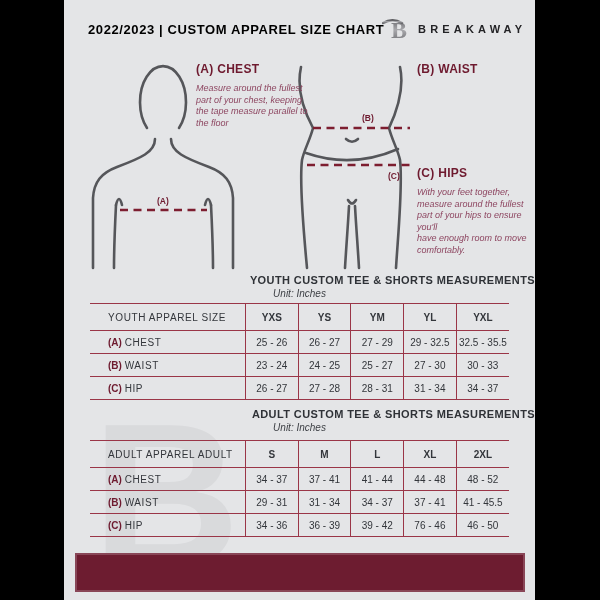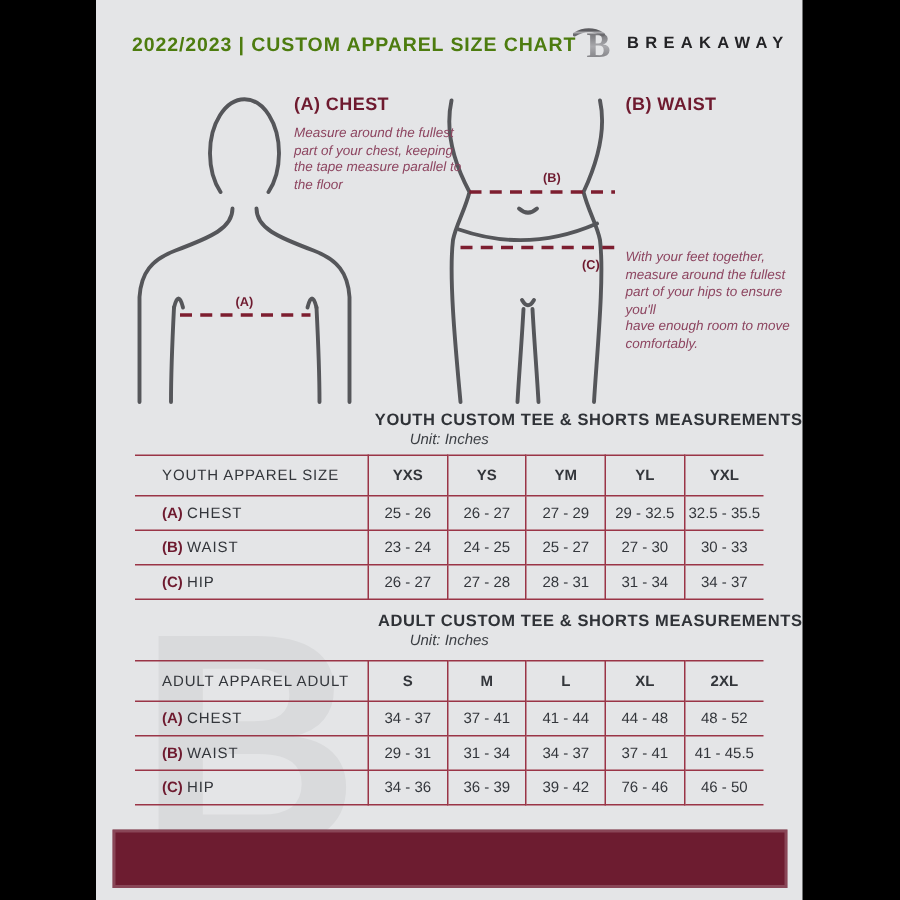--- a/index.html
+++ b/index.html
@@ -3,21 +3,21 @@
 <meta charset="utf-8">
 <style>
   html,body{margin:0;padding:0;}
   body{width:600px;height:600px;background:#000;position:relative;
        font-family:"Liberation Sans","DejaVu Sans",sans-serif;}
   .page{position:absolute;left:64px;top:0;width:471px;height:600px;
         background:#e4e5e7;overflow:hidden;}
 
   
   .hdr-title{position:absolute;left:24px;top:22px;font-size:13px;font-weight:bold;
-             letter-spacing:.6px;color:#4d7c0f;white-space:nowrap;}
+             letter-spacing:.6px;color:#000000;white-space:nowrap;}
   .brand{position:absolute;left:318px;top:15px;display:flex;align-items:center;}
   .brand-name{font-size:11px;font-weight:bold;letter-spacing:4.2px;color:#232326;margin-left:6px;}
 
   
   .inst{position:absolute;z-index:2;}
   .inst h3{margin:0 0 7px 0;font-size:12px;font-weight:bold;color:#6e1a2f;letter-spacing:.3px;}
   .inst p{margin:0;font-size:9px;font-style:italic;color:#8d4560;line-height:11.5px;
           white-space:pre-line;}
   .inst-chest{left:132px;top:62px;width:114px;}
   .inst-waist{left:353px;top:62px;width:110px;}
@@ -106,20 +106,21 @@
   </svg>
 
   <div class="inst inst-chest">
     <h3>(A) CHEST</h3>
     <p>Measure around the fullest part of your chest, keeping the tape measure parallel to the floor</p>
   </div>
   <div class="inst inst-waist">
     <h3>(B) WAIST</h3>
   </div>
   <div class="inst inst-hips">
+    <h3>(C) HIPS</h3>
     <p>With your feet together, measure around the fullest part of your hips to ensure you'll
 have enough room to move comfortably.</p>
   </div>
 
   <div class="tbl-title" style="top:274px">YOUTH CUSTOM TEE &amp; SHORTS MEASUREMENTS</div>
   <div class="tbl-unit" style="top:288px">Unit: Inches</div>
   <table class="size-table" style="top:303px">
     <tbody>
         <tr class="head">
       <td>YOUTH APPAREL SIZE</td>

